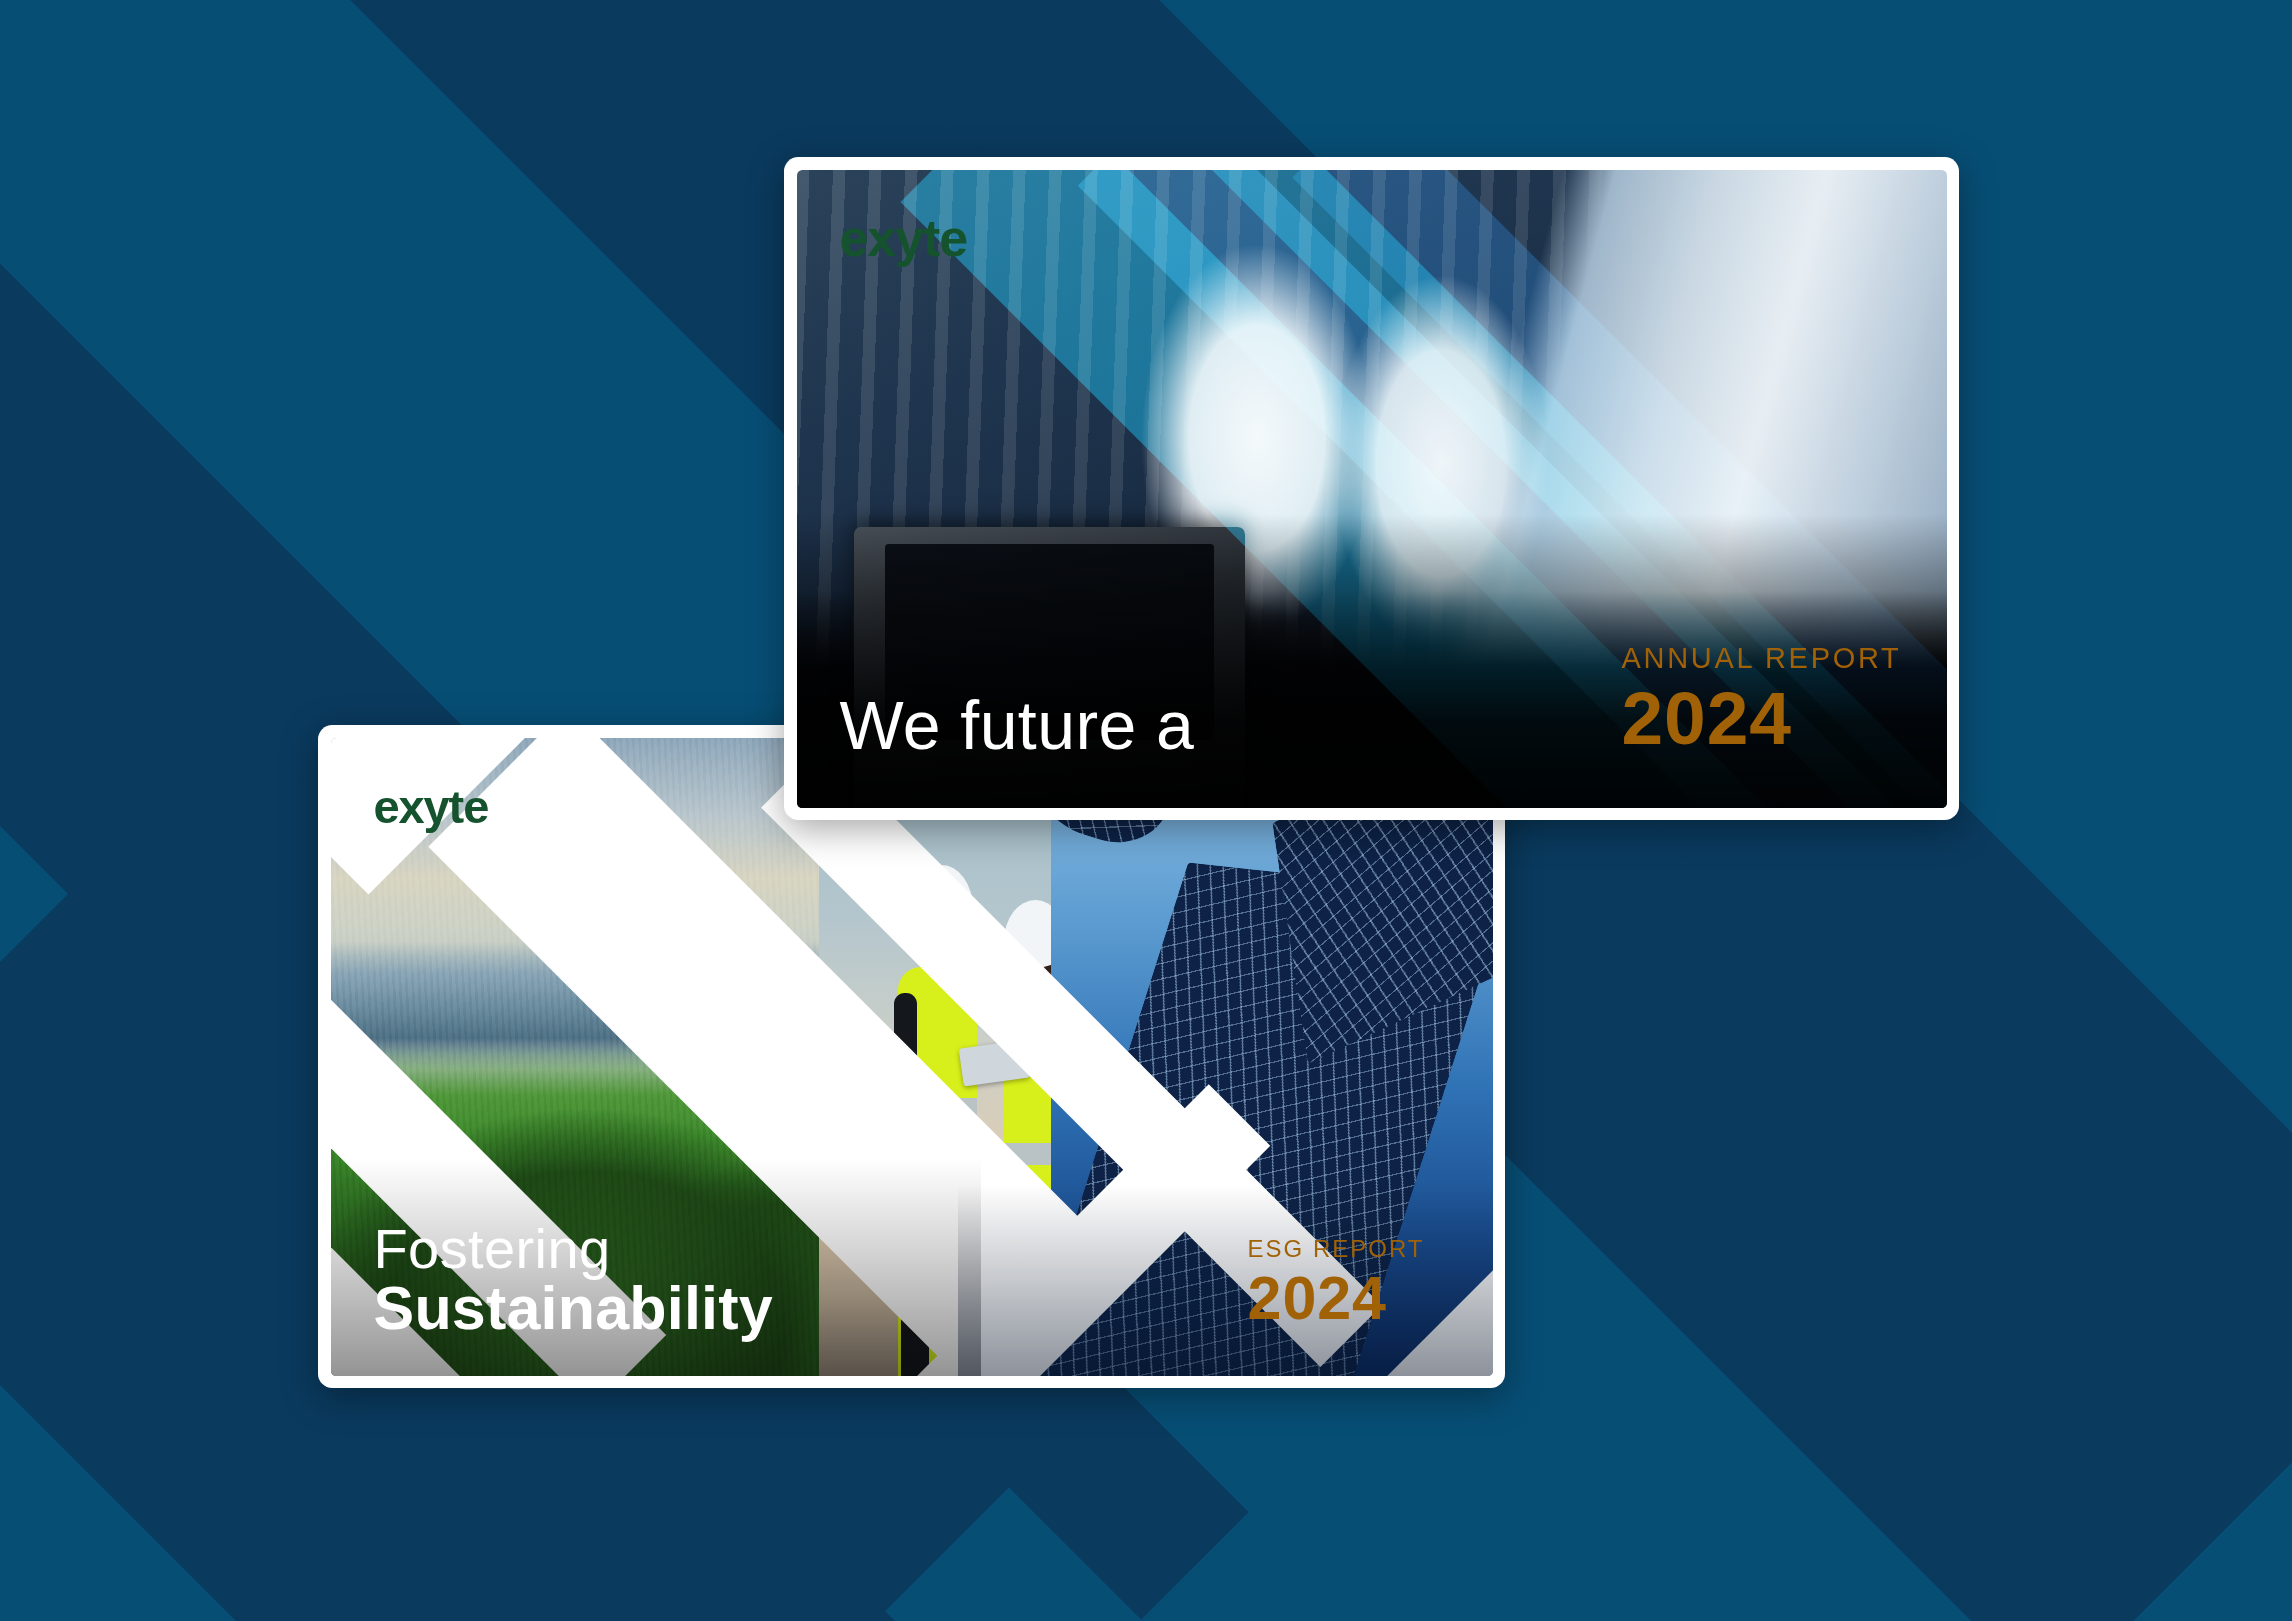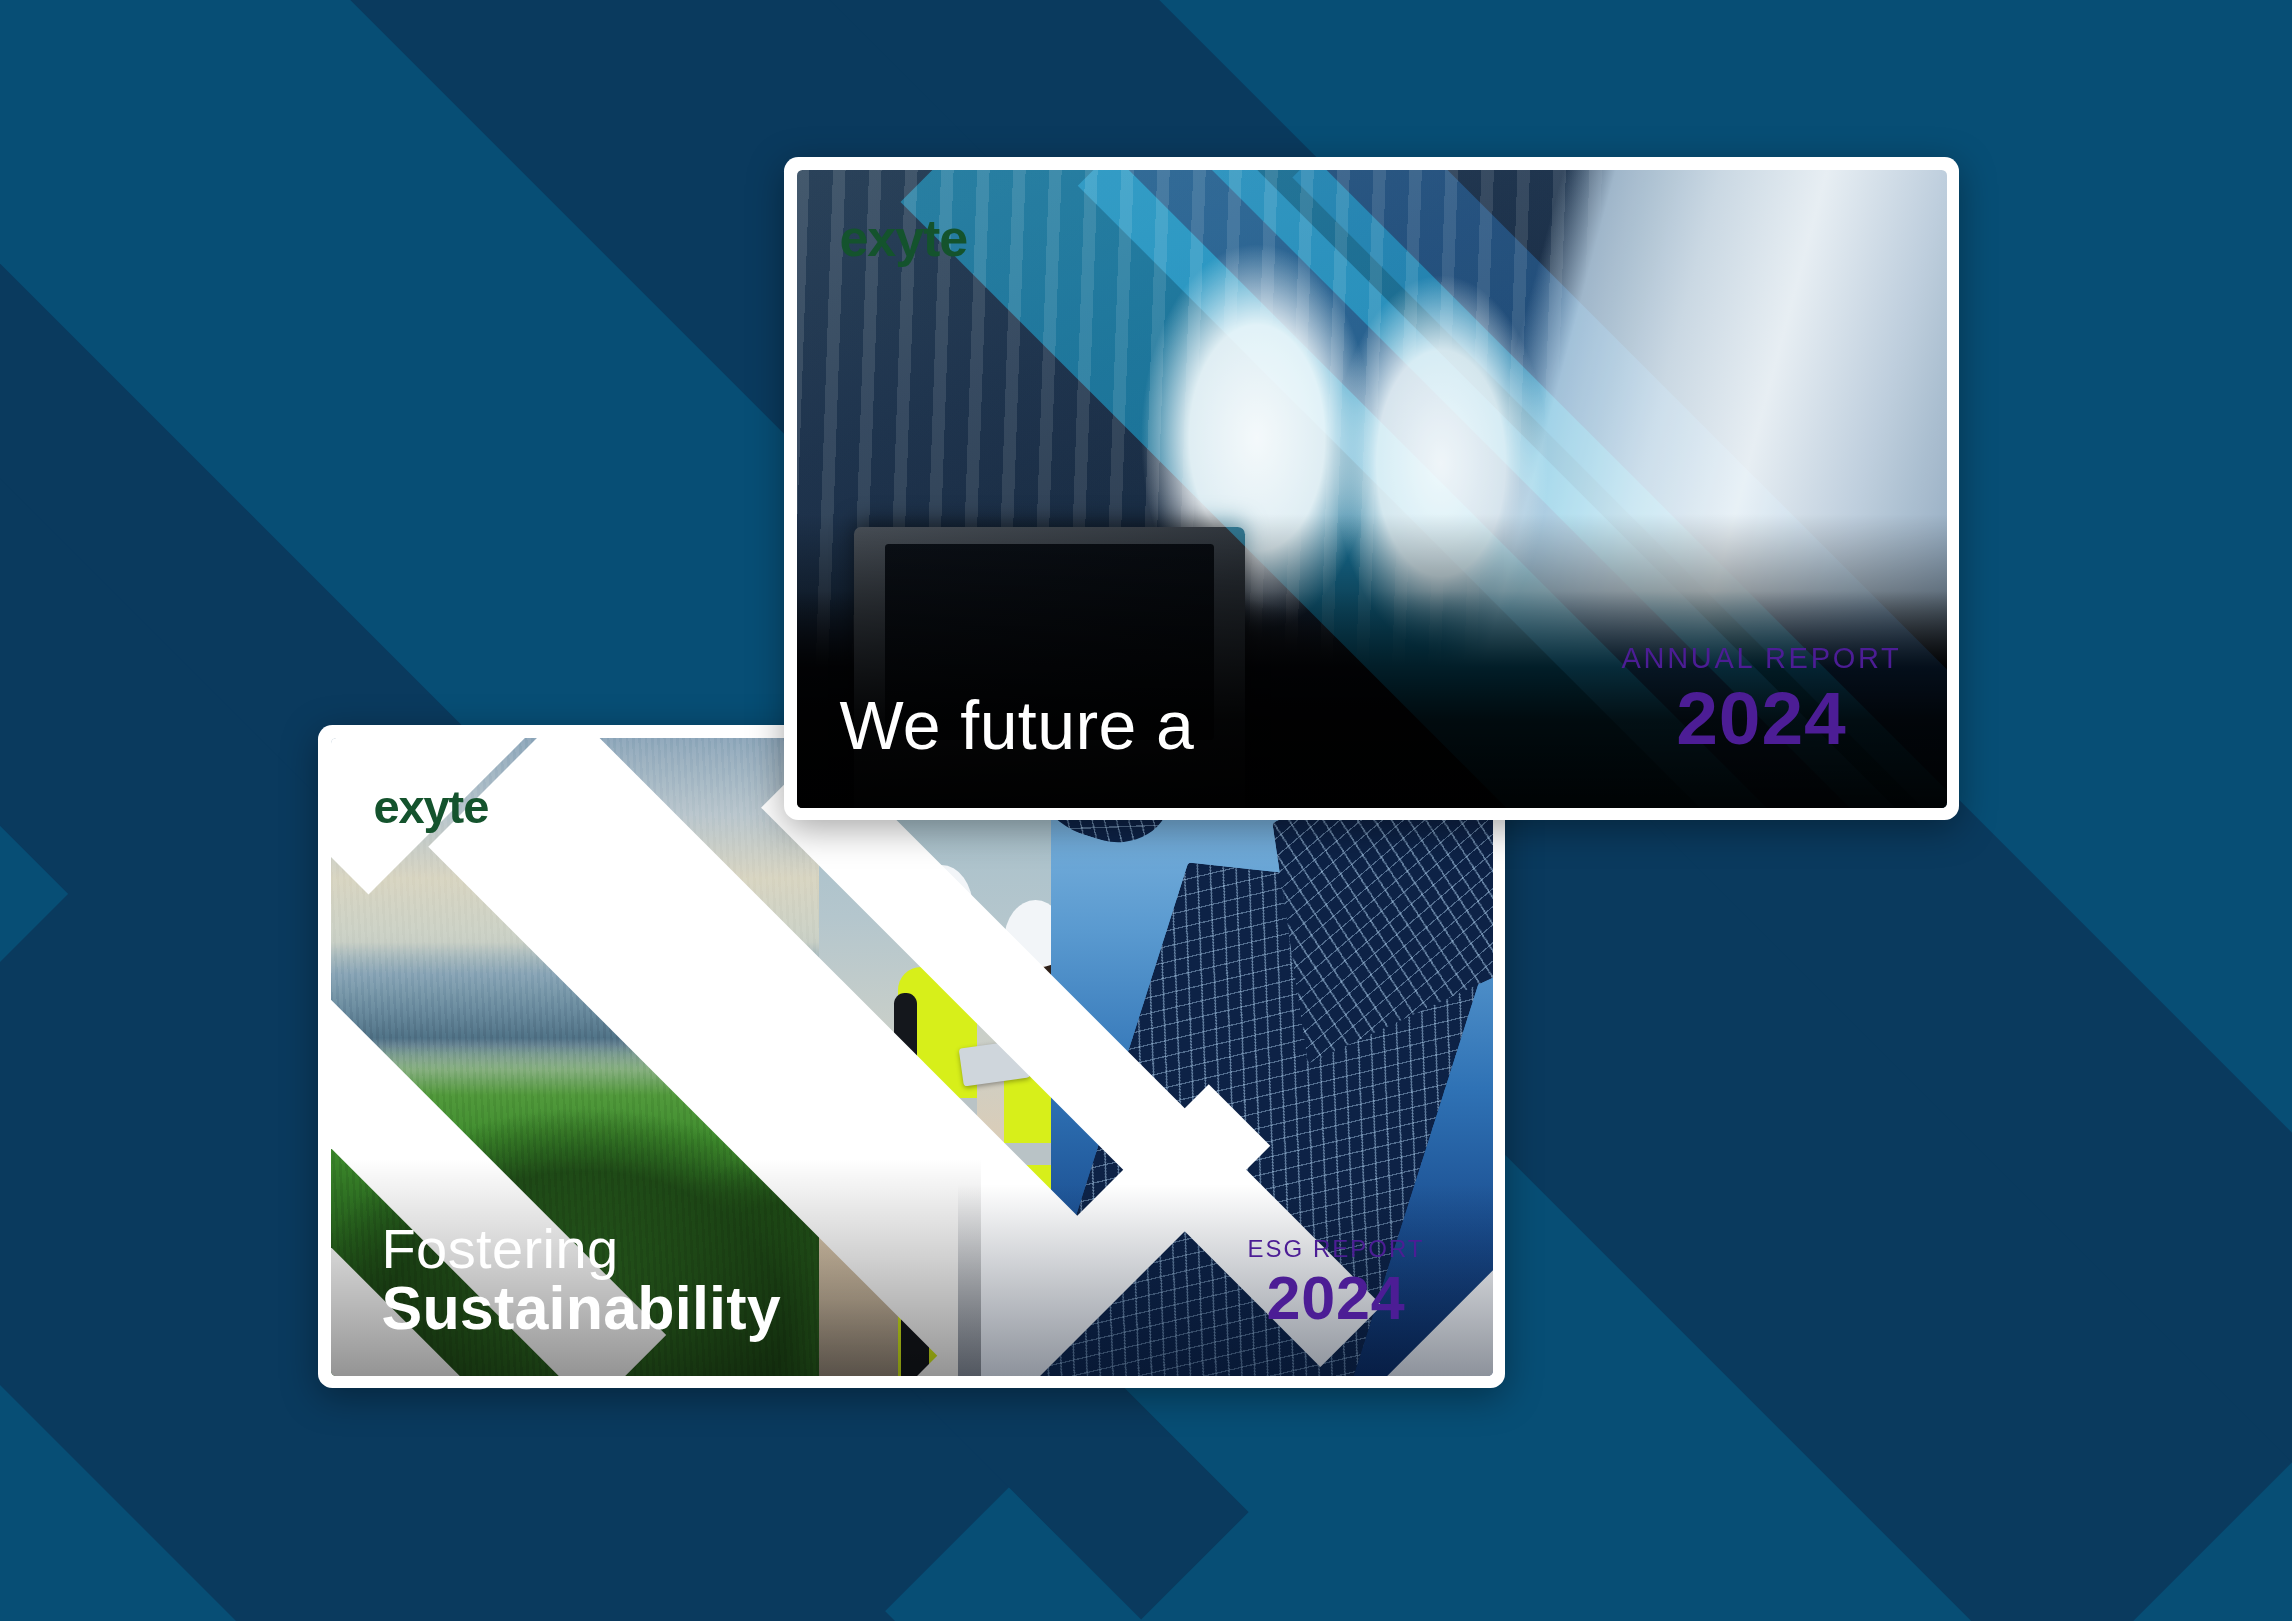--- a/index.html
+++ b/index.html
@@ -71,21 +71,21 @@
   }
 
   
   .chev-band{ position:absolute; top:-30%; height:170%; transform:rotate(-45deg); transform-origin:center; mix-blend-mode:screen; }
 
   
   .headline{ position:absolute; color:#fff; line-height:1.02; }
   .headline .l1{ font-weight:300; letter-spacing:0.4px; display:block; }
   .headline .l2{ font-weight:700; letter-spacing:0.2px; display:block; }
 
-  .report-tag{ position:absolute; color:#4c1d95; text-align:center; }
+  .report-tag{ position:absolute; color:#a16207; text-align:left; }
   .report-tag .kicker{ display:block; font-weight:300; text-transform:uppercase; }
   .report-tag .year{ display:block; font-weight:700; }
 
   .logo{ position:absolute; color:#14532d; font-weight:700; letter-spacing:-1.1px; }
 
   
   #esg-card{ left:318px; top:725px; width:1187px; height:663px; z-index:10; }
   .panel{ position:absolute; top:0; height:100%; }
 
   
@@ -201,21 +201,21 @@
       <div class="white-wedge" style="left:57%; top:46%; width:7.5%; height:90%; transform:rotate(45deg); transform-origin:center;"></div>
       <div class="white-wedge" style="left:-10%; top:-34%; width:30%; height:46%; transform:rotate(-45deg); transform-origin:center;"></div>
       <div class="white-wedge" style="left:-16%; bottom:-36%; width:30%; height:48%; transform:rotate(45deg); transform-origin:center;"></div>
       <div class="white-wedge" style="right:-14%; bottom:-30%; width:26%; height:40%; transform:rotate(-45deg); transform-origin:center;"></div>
 
       <div class="esg-scrim"></div>
       <div class="esg-tag-scrim"></div>
 
       <div class="logo" style="left:43px; top:41px; font-size:47px;">exyte</div>
 
-      <div class="headline" style="left:51px; bottom:36px;">
+      <div class="headline" style="left:43px; bottom:36px;">
         <span class="l1" style="font-size:56px;">Fostering</span>
         <span class="l2" style="font-size:61px;">Sustainability</span>
       </div>
 
       <div class="report-tag" style="right:68px; bottom:43px;">
         <span class="kicker" style="font-size:24px; letter-spacing:2px;">ESG REPORT</span>
         <span class="year" style="font-size:61px; letter-spacing:0.9px;">2024</span>
       </div>
 
     </div>

